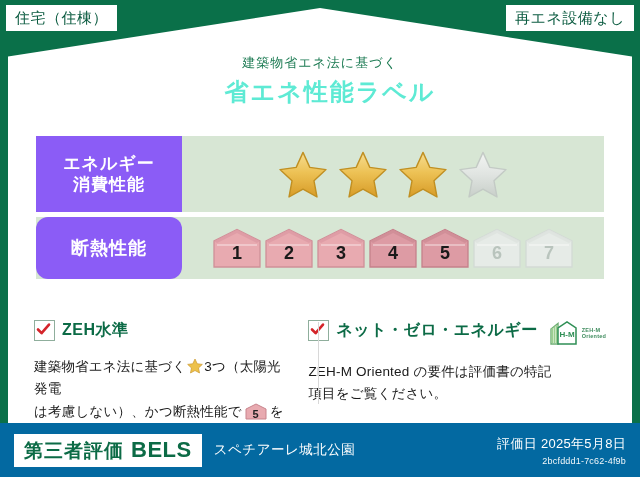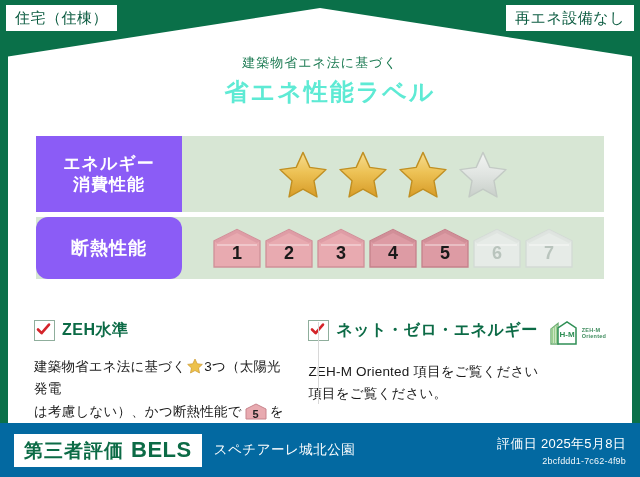--- a/index.html
+++ b/index.html
@@ -348,21 +348,21 @@
             <polygon points="9,24 9,8 18,2 27,8 27,24" fill="#ffffff" stroke="#2f8f55" stroke-width="1.5"></polygon>
             <text x="18" y="17" font-size="8" font-weight="bold" fill="#2f8f55" text-anchor="middle" font-family="Liberation Sans, sans-serif">H-M</text>
           </svg>
           <span class="zehm-cap">
             <span>ZEH-M</span><br>
             <span>Oriented</span>
           </span>
         </span>
       </div>
       <div class="note-body">
-        <span>ZEH-M Oriented 項目をご覧ください</span><br>
+        <span>ZEH-M Oriented の要件は評価書の特記</span><br>
         <span>項目をご覧ください。</span>
       </div>
     </div>
 
   </div>
   <div class="note-divider"></div>
 
   <div class="footer">
     <div class="bels-box">
       <span class="bels-jp">第三者評価</span>

